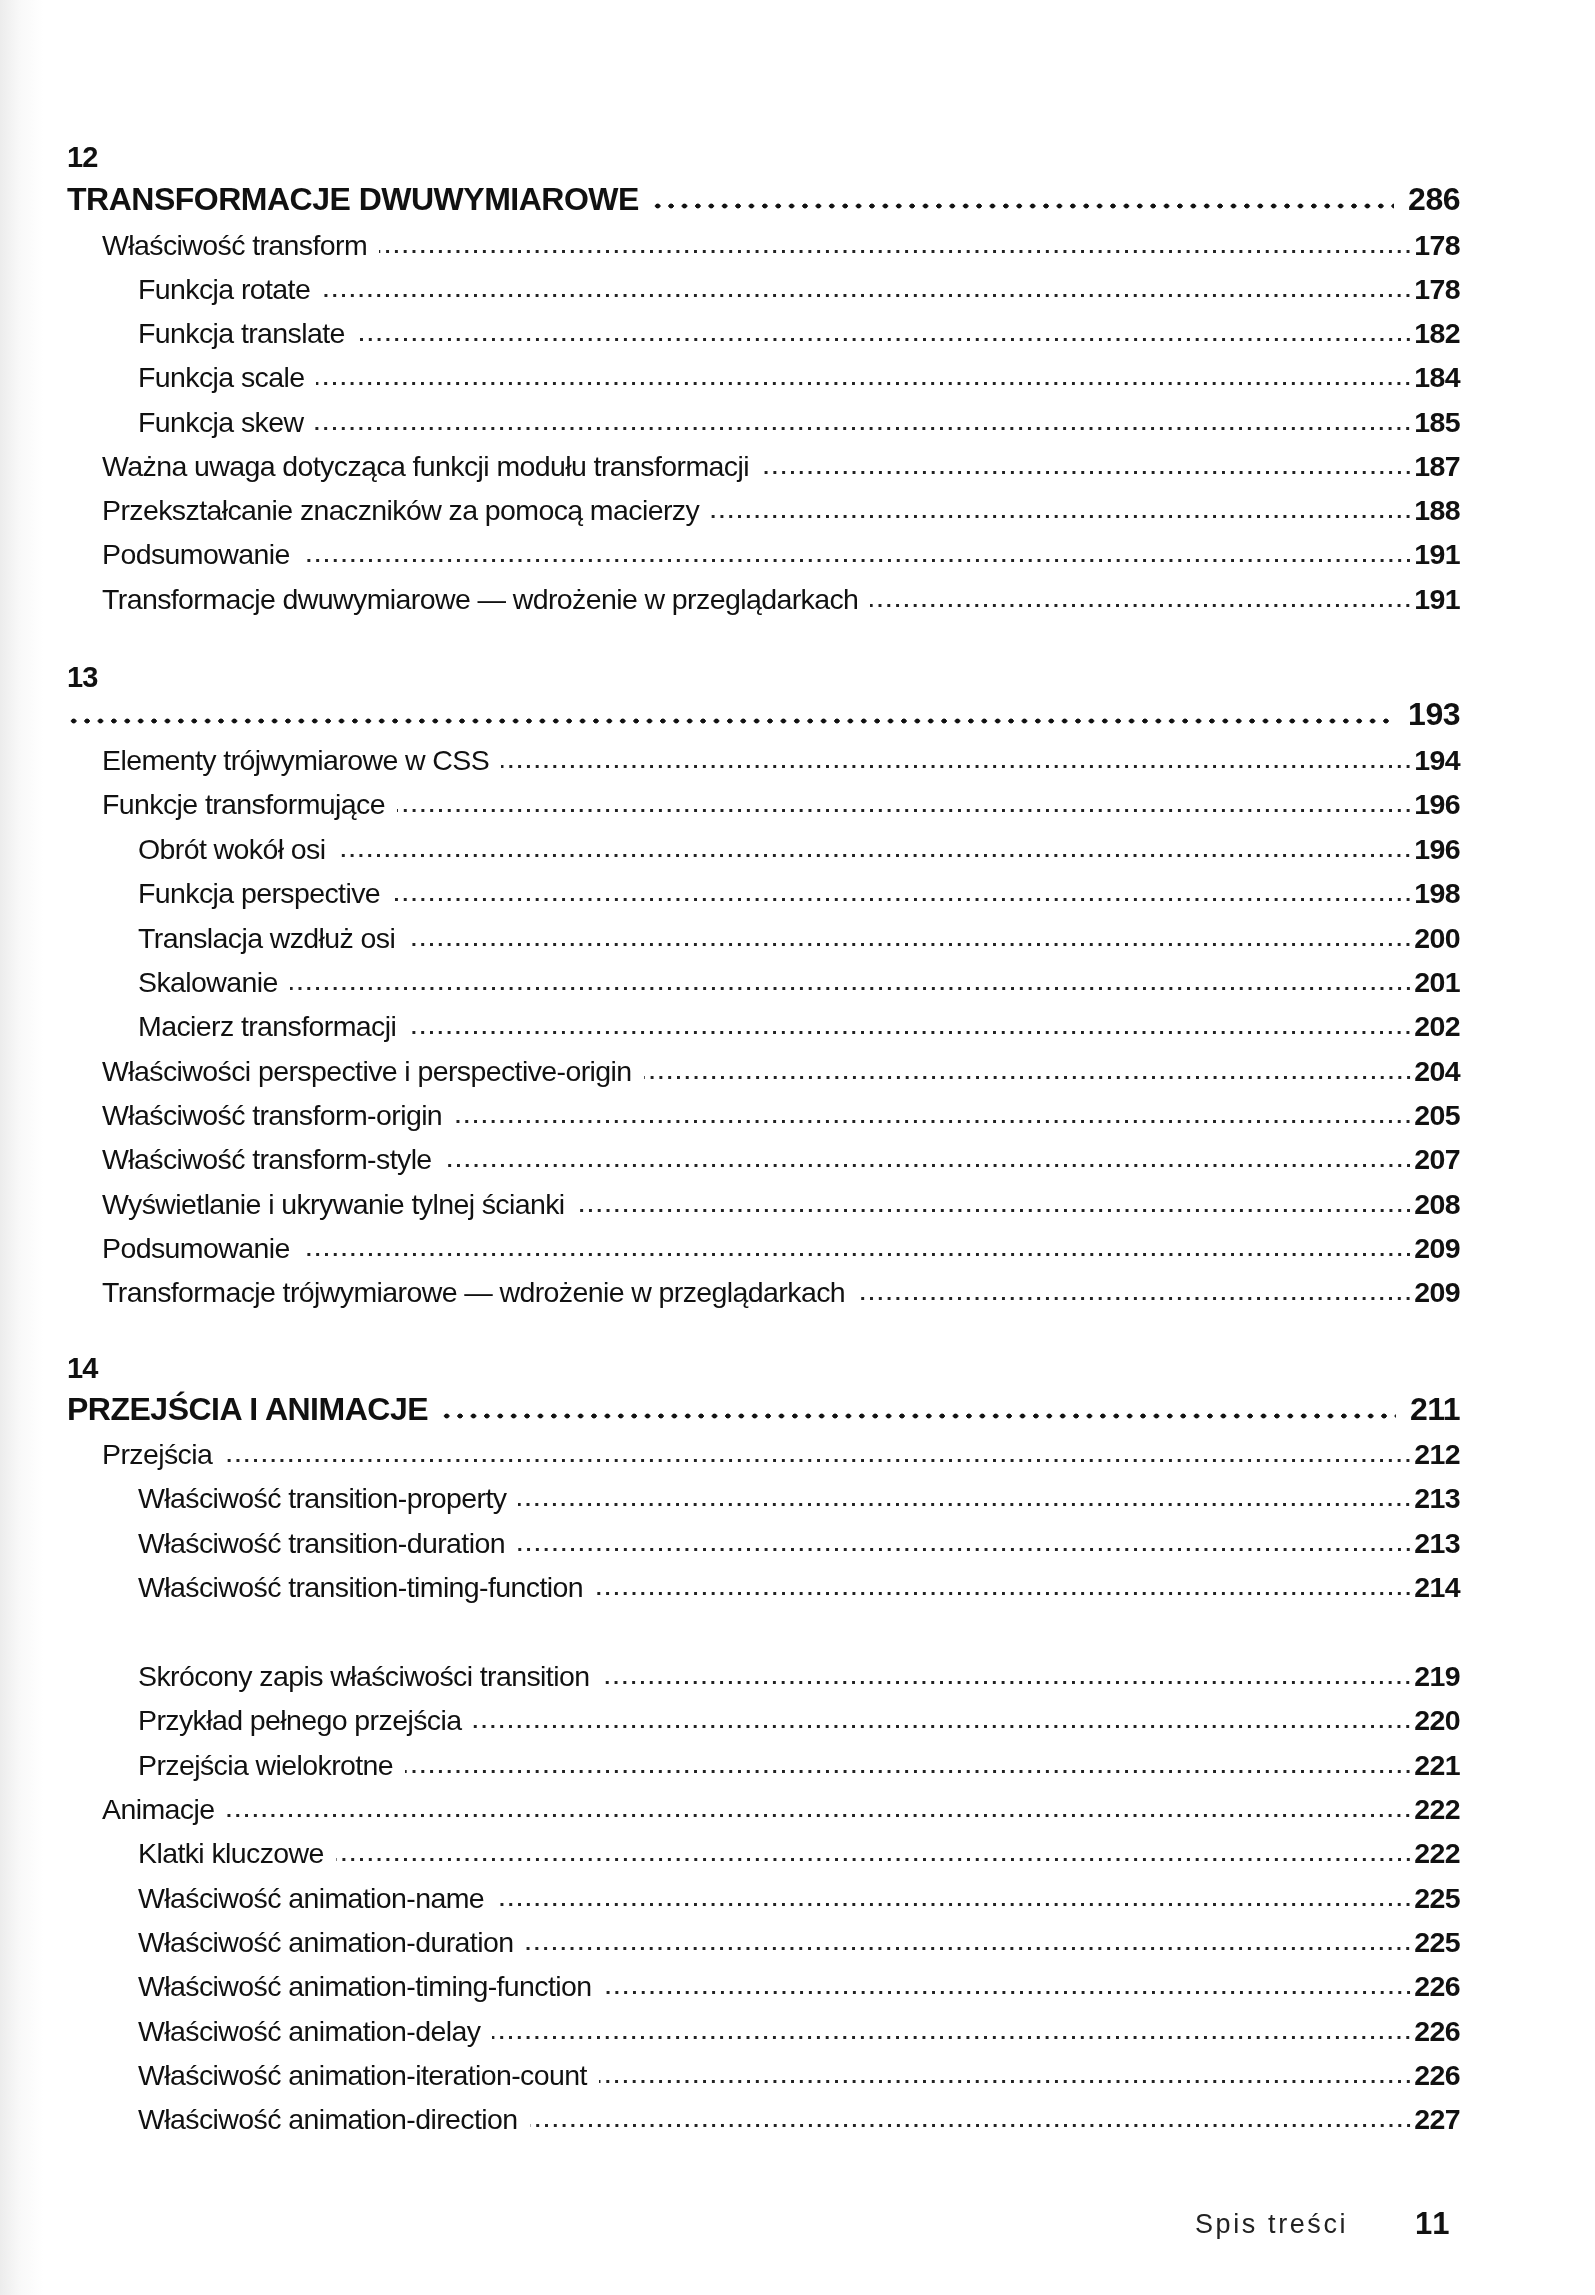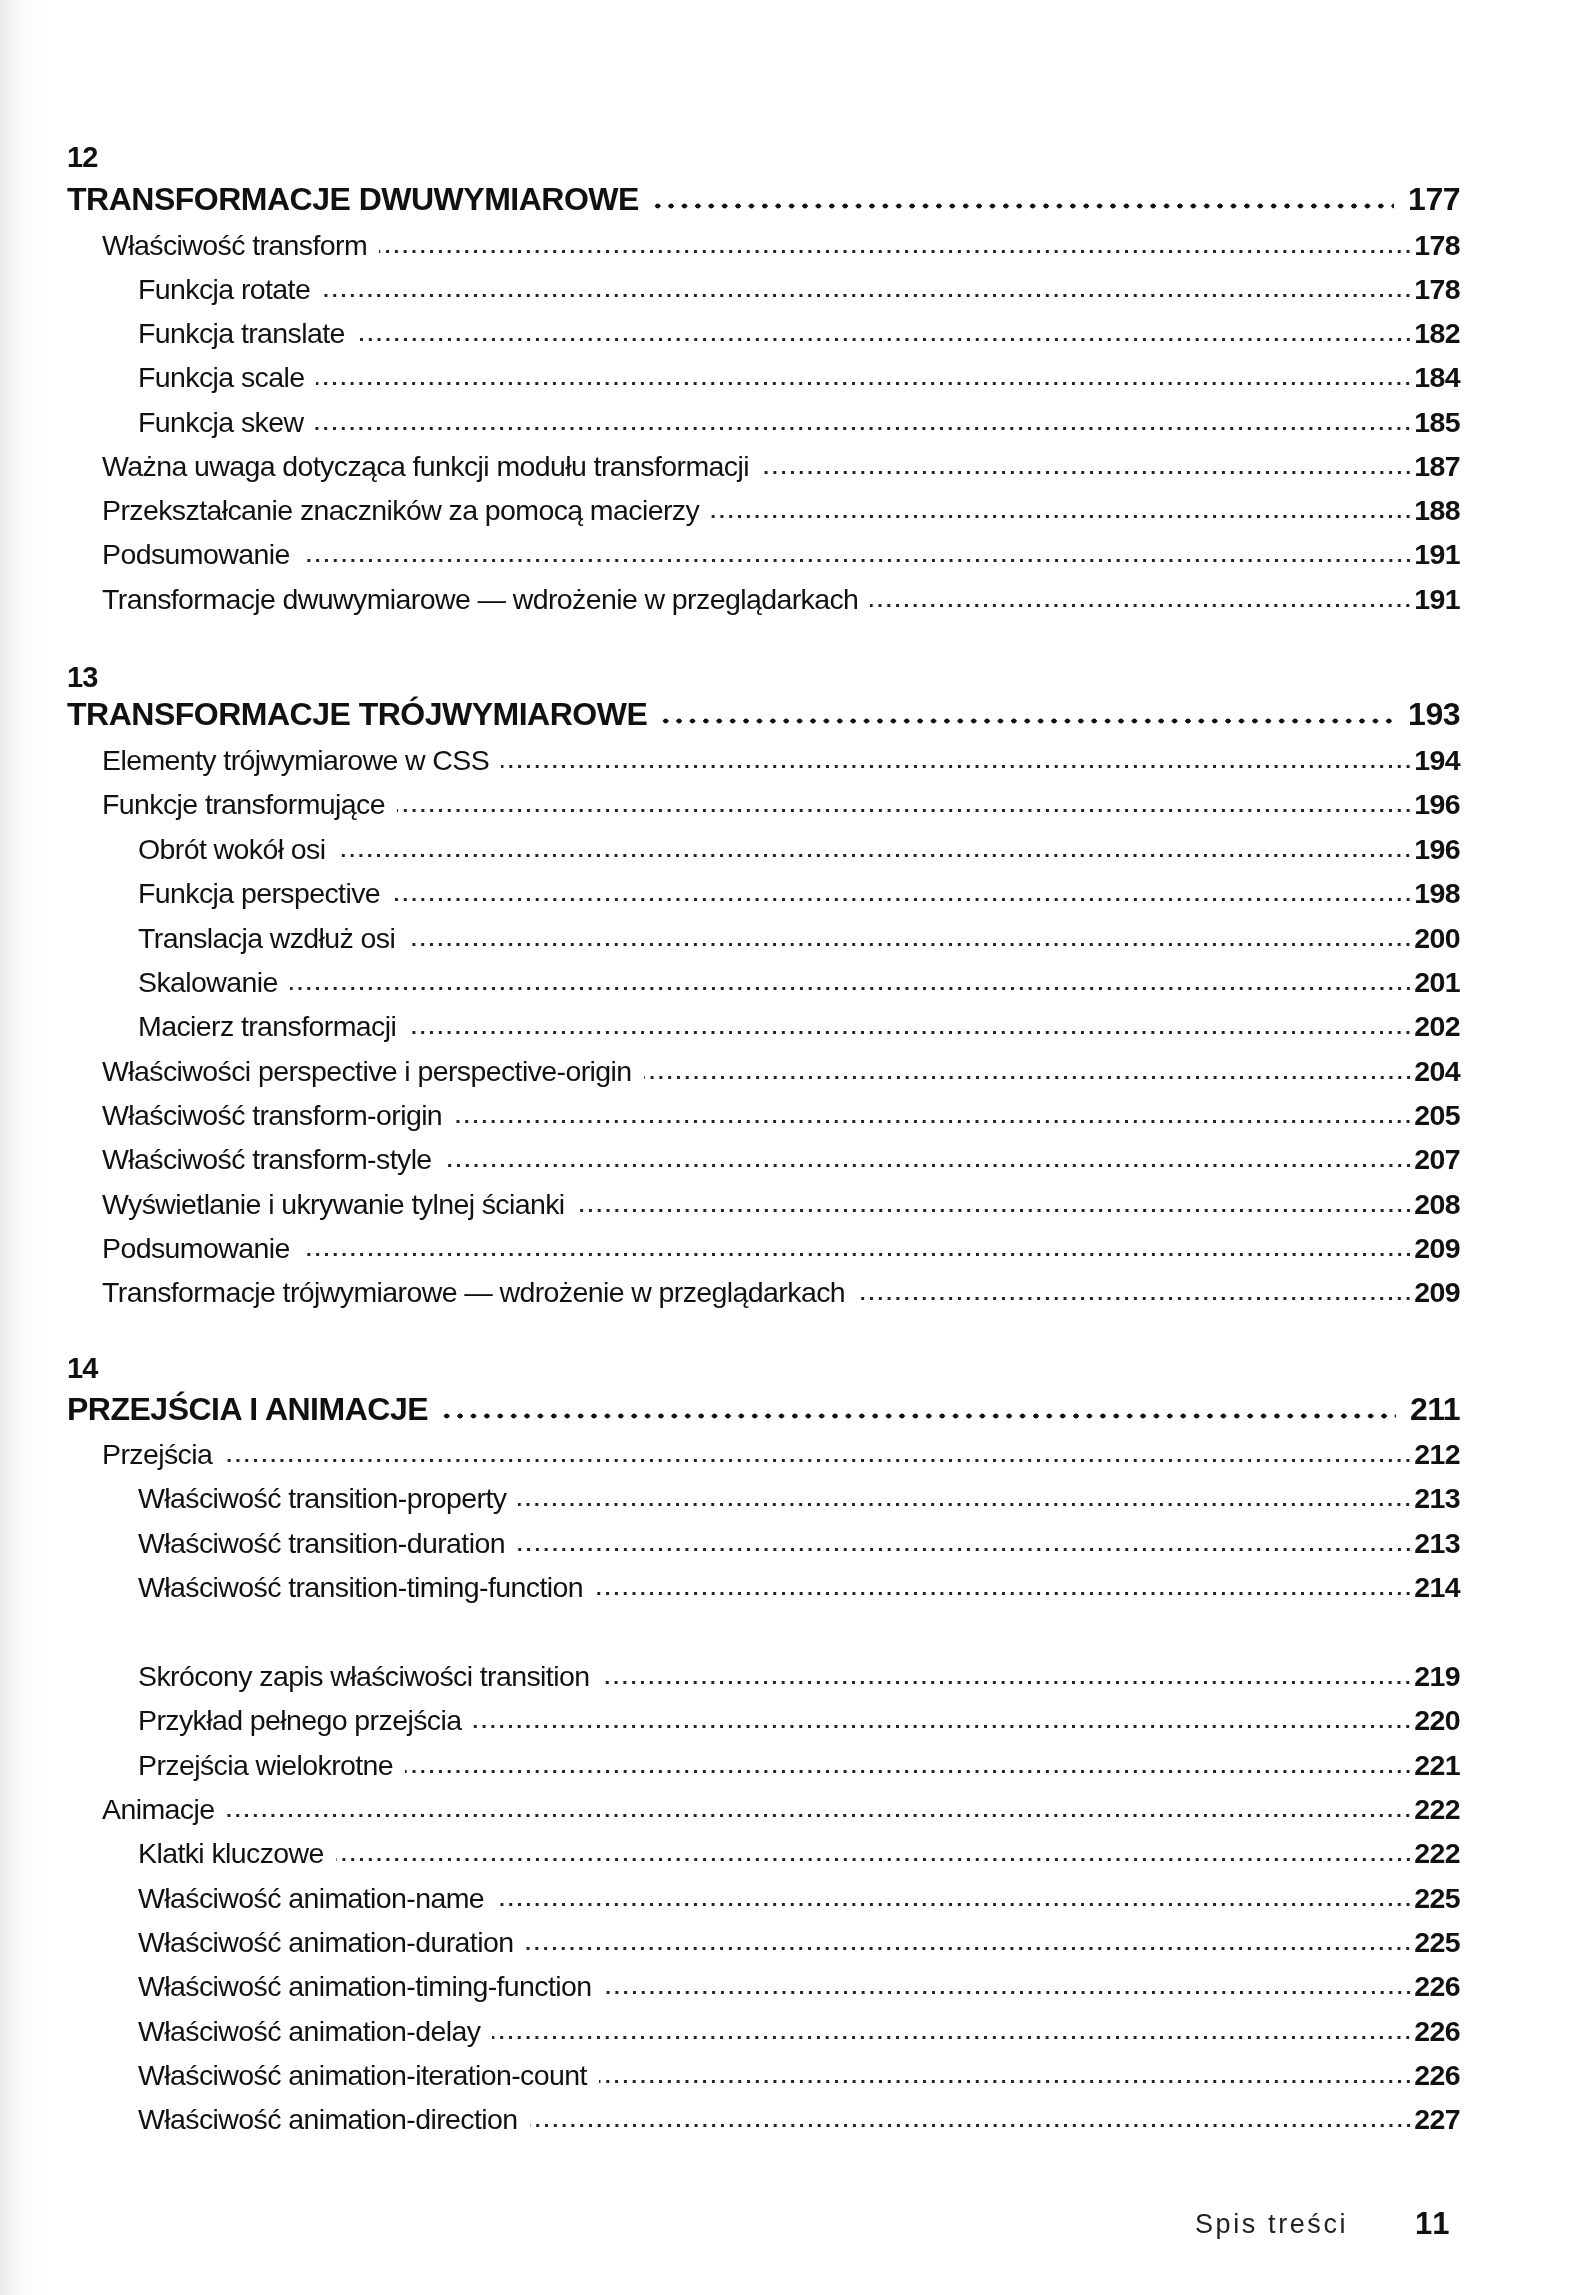--- a/index.html
+++ b/index.html
@@ -52,21 +52,21 @@
 </style>
 </head>
 <body>
 
 <div class="page">
 
   <div class="chap-num" style="top:138px">12</div>
   <div class="row heading lvl0" style="top:176px">
     <span class="label">TRANSFORMACJE DWUWYMIAROWE</span>
     <span class="leader"></span>
-    <span class="page-no">177</span>
+    <span class="page-no">286</span>
   </div>
   <div class="row item lvl1" style="top:221px">
       <span class="label">Właściwość transform</span>
       <span class="leader"></span>
       <span class="page-no">178</span>
     </div>
   <div class="row item lvl2" style="top:265px">
       <span class="label">Funkcja rotate</span>
       <span class="leader"></span>
       <span class="page-no">178</span>
@@ -102,21 +102,20 @@
       <span class="page-no">191</span>
     </div>
   <div class="row item lvl1" style="top:575px">
       <span class="label">Transformacje dwuwymiarowe — wdrożenie w przeglądarkach</span>
       <span class="leader"></span>
       <span class="page-no">191</span>
     </div>
 
   <div class="chap-num" style="top:658px">13</div>
   <div class="row heading lvl0" style="top:691px">
-    <span class="label">TRANSFORMACJE TRÓJWYMIAROWE</span>
     <span class="leader"></span>
     <span class="page-no">193</span>
   </div>
   <div class="row item lvl1" style="top:736px">
       <span class="label">Elementy trójwymiarowe w CSS</span>
       <span class="leader"></span>
       <span class="page-no">194</span>
     </div>
   <div class="row item lvl1" style="top:780px">
       <span class="label">Funkcje transformujące</span>

